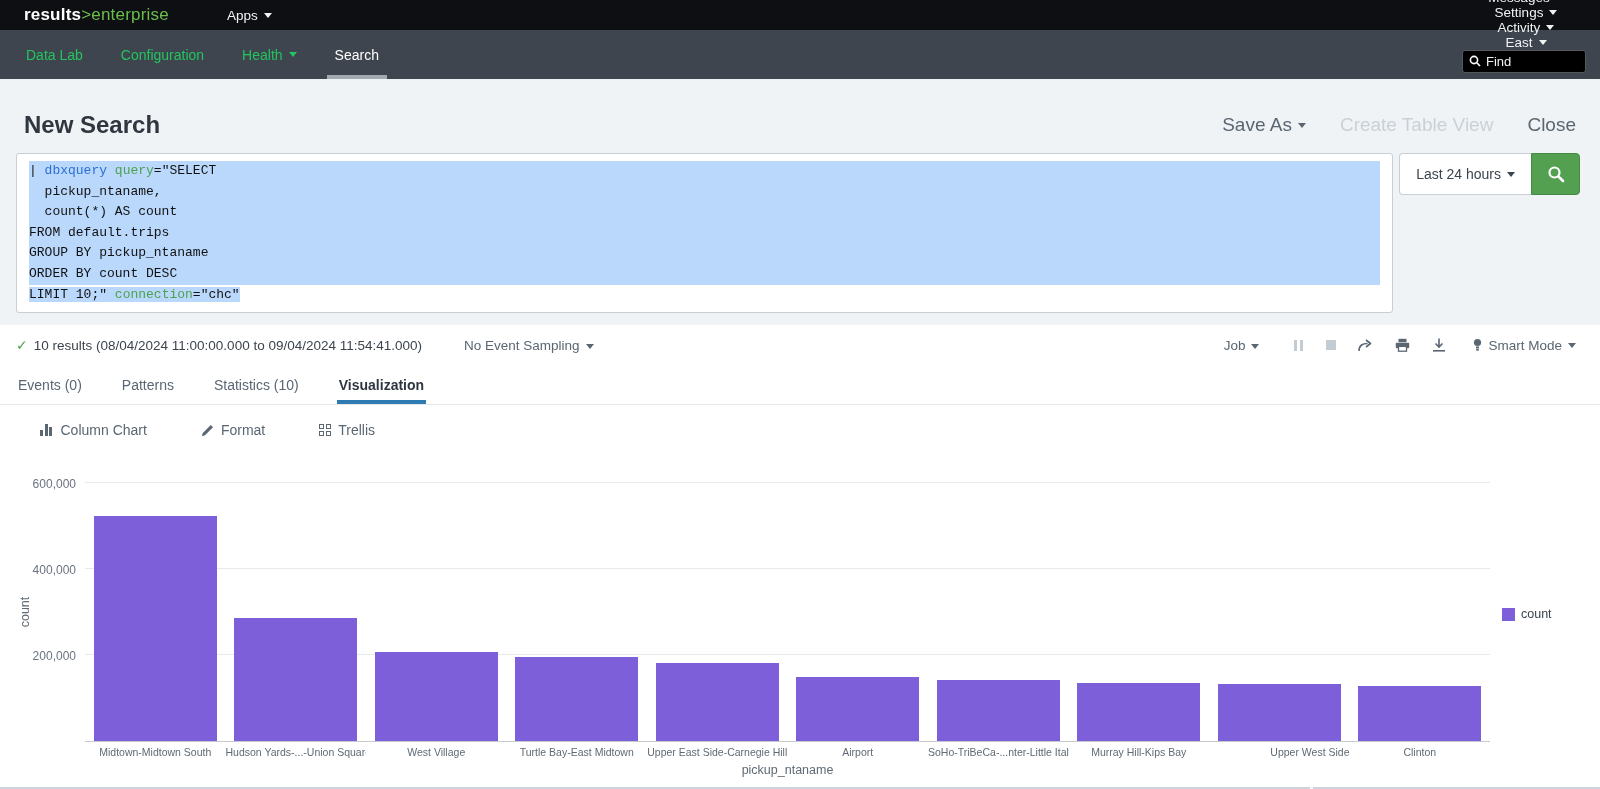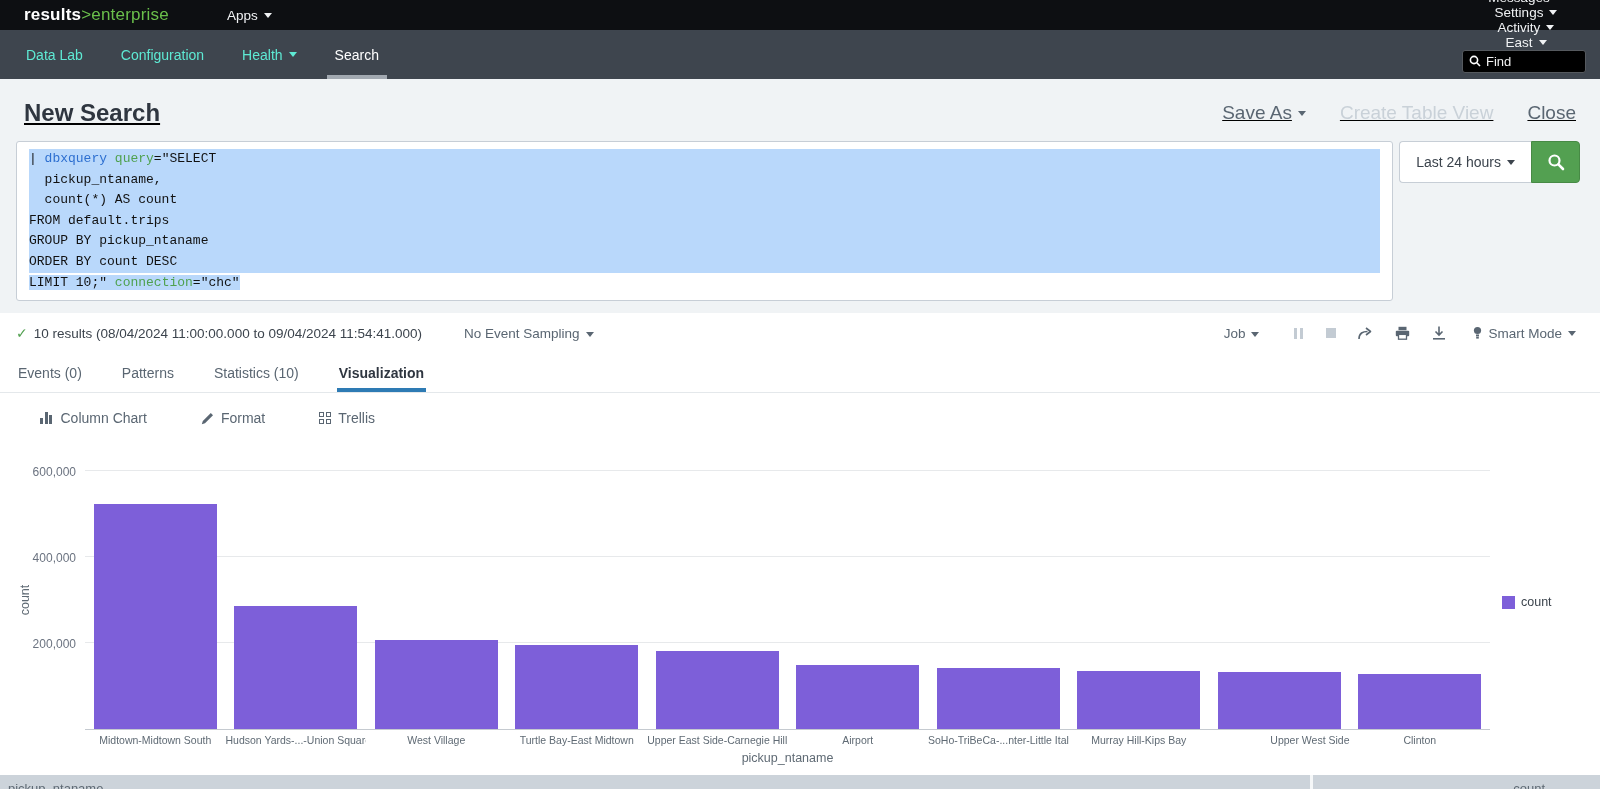--- a/index.html
+++ b/index.html
@@ -24,35 +24,35 @@
   .find-box { width:124px; height:23px; background:#000; border:1px solid #55595e;
     border-radius:3px; display:flex; align-items:center; margin:0 14px 0 10px; padding:0 6px; }
   .find-box svg { flex:0 0 auto; }
   .find-box input { background:transparent; border:none; outline:none; color:#fff;
     font-size:13px; width:80px; margin-left:5px; font-family:"Liberation Sans",sans-serif; }
   .find-box input::placeholder { color:#fff; opacity:.95; }
 
   
   .appbar { height:49px; background:#3e454e; display:flex; align-items:stretch; }
   .app-item { display:flex; align-items:center; padding:0 2px; margin-left:34px;
-    color:#5eead4; font-size:14px; cursor:pointer; position:relative; }
+    color:#22c55e; font-size:14px; cursor:pointer; position:relative; }
   .app-item:first-child { margin-left:24px; }
   .app-item.active { color:#fff; }
   .app-item.active::after { content:""; position:absolute; left:-6px; right:-6px; bottom:0;
     height:4px; background:#a2a9b1; }
   .app-title { margin-left:auto; display:flex; align-items:center; padding-right:24px; }
   .app-icon-wrap { width:36px; height:36px; background:#4a525b; border-radius:3px;
     display:flex; align-items:center; justify-content:center; margin-right:10px; }
   .app-icon { width:30px; height:30px; background:#4fb332; border-radius:5px;
     display:flex; align-items:center; justify-content:center; }
   .app-title-text { color:#fff; font-size:17px; }
 
   
   .band { background:#f0f3f5; }
-  .header-row { display:flex; padding:20px 24px 14px 24px;text-decoration:underline; }
+  .header-row { display:flex; padding:32px 24px 14px 24px; }
   .page-title { font-size:24px; font-weight:bold; color:#2f3640; }
   .header-actions { margin-left:auto; display:flex; align-items:center; font-size:19px; }
   .hdr-link { color:#5a6672; margin-left:34px; cursor:pointer; }
   .hdr-link.disabled { color:#c9d1d8; cursor:default; }
 
   
   .search-row { display:flex; align-items:flex-start; padding:0 20px 12px 16px; }
   .query-editor { flex:1; background:#fff; border:1px solid #c7ced6; border-radius:3px;
     padding:7px 12px; font-family:"Liberation Mono","DejaVu Sans Mono",monospace;
     font-size:13px; line-height:20.6px; color:#111; min-height:154px; cursor:text; }

